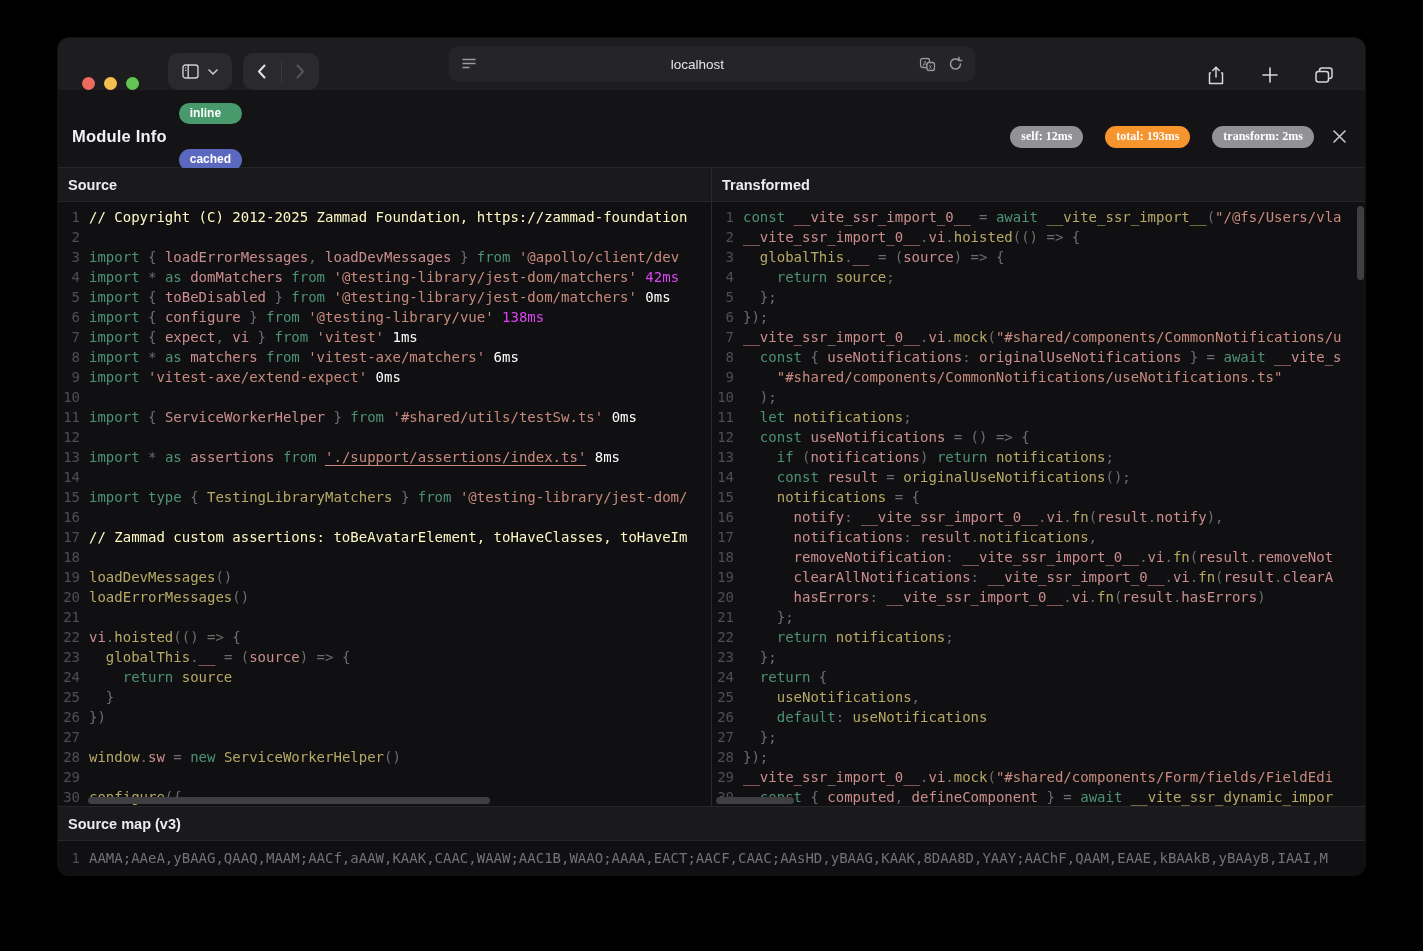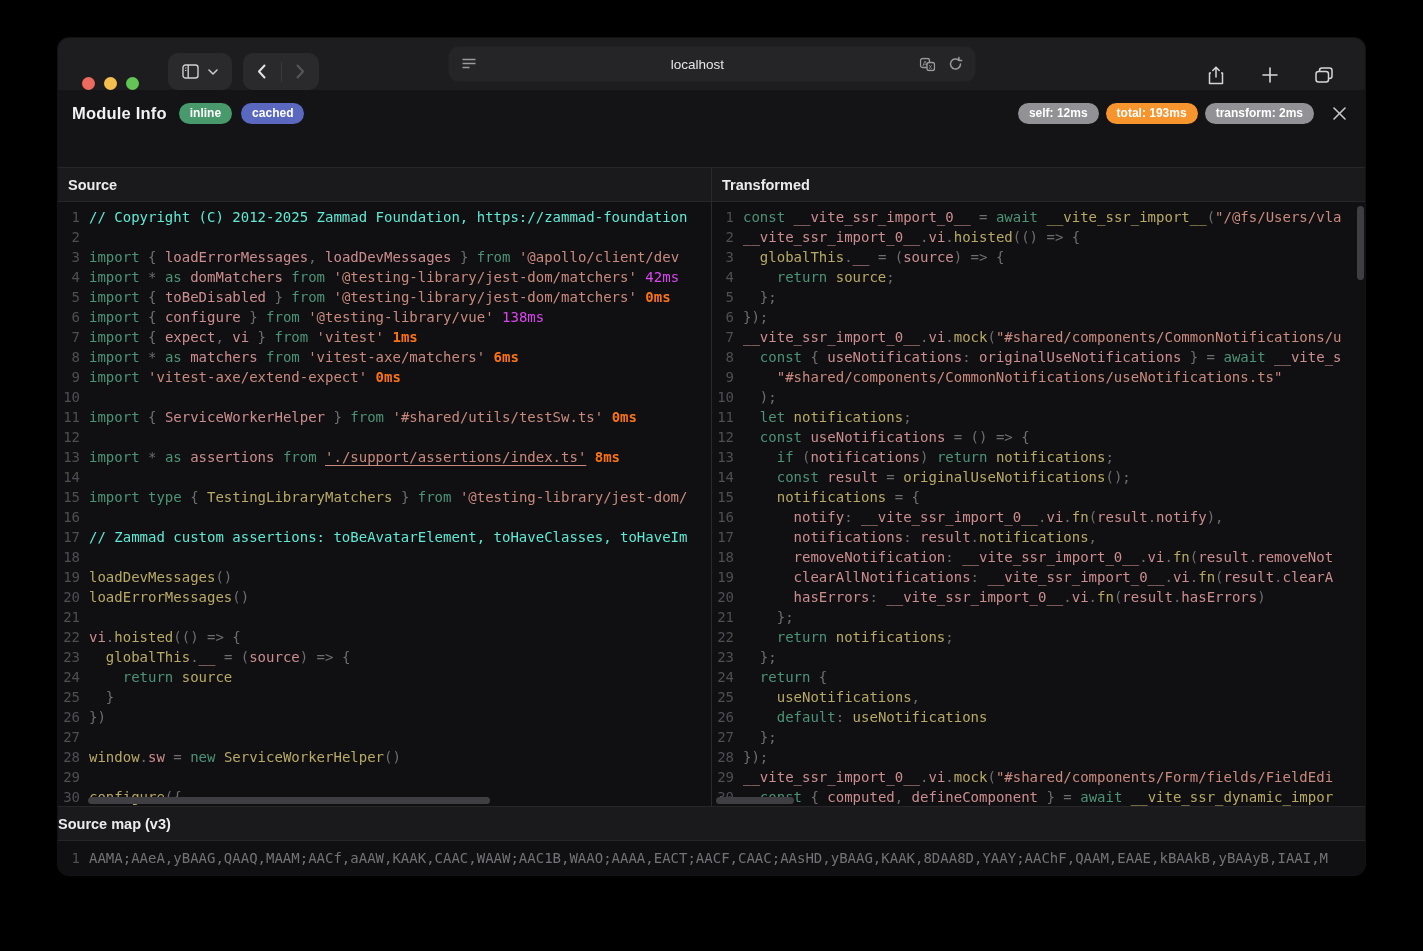--- a/index.html
+++ b/index.html
@@ -26,58 +26,58 @@
   .ab-url { flex:1; text-align:center; color:#e6e6e8; font-size:13.5px; }
   .ab-right { display:flex; align-items:center; gap:13px; margin-right:13px; }
   .tb-right { margin-left:auto; display:flex; align-items:center; gap:24px; margin-right:26px; }
   .tb-iconbtn { background:none; border:none; display:flex; align-items:center; justify-content:center;
                 width:30px; height:30px; }
 
   
   .module-header { height:77px; background:#141417; padding:13px 18px 0 14px; }
   .mh-row { display:flex; align-items:center; }
   .mh-title { color:#f2f2f4; font-size:16.5px; font-weight:700; letter-spacing:.2px; }
-  .badges { display:flex; gap:9px; margin-left:12px; }
+  .badges { display:flex; gap:25px; margin-left:12px;flex-direction:column; }
   .pill { border-radius:999px; padding:3px 11px 4px; font-size:12px; font-weight:700; color:#fff;
           line-height:1.2; white-space:nowrap; }
-  .timings { display:flex; gap:7px; margin-left:auto; }
+  .timings { display:flex; gap:22px; margin-left:auto;font-family:Liberation Serif, serif; }
   .close-btn { background:none; border:none; margin-left:18px; display:flex; align-items:center; }
   .mh-path { margin-top:8px; margin-left:1px; font-family:"DejaVu Sans Mono", monospace;
              font-size:13.5px; color:#a2a2a7; }
 
   
   .content { display:flex; height:639px; border-top:1px solid #262629; }
   .panel { flex:1 1 0; min-width:0; display:flex; flex-direction:column; position:relative; }
   .panel.first { border-right:1px solid #2a2a2e; }
   .panel-header { height:34px; background:#1a1a1d; border-bottom:1px solid #262629;
                   display:flex; align-items:center; padding-left:10px; flex:none; }
   .panel-title { color:#ececee; font-size:14.5px; font-weight:700; }
   .code { flex:1; overflow:hidden; padding-top:5px; background:#101013;
           font-family:"DejaVu Sans Mono", monospace; font-size:14px; line-height:20px; position:relative; }
   .code-line { display:flex; min-height:20px; }
   .gutter { flex:none; width:31px; text-align:right; padding-right:9px; color:#4e4e53; user-select:none; }
   .code-text { white-space:pre; overflow:hidden; flex:1; }
 
   
-  .df { color:#dbd7ca; } .cm { color:#5eead4; } .kw { color:#4d9375; }
+  .df { color:#dbd7ca; } .cm { color:#fef9c3; } .kw { color:#4d9375; }
   .str { color:#c98a7d; } .fn { color:#b8a965; } .vr { color:#cb8d8d; }
   .pn { color:#6e6e6e; }
-  .tms { color:#d946ef; } .tmf { color:#f97316;font-weight:bold; }
+  .tms { color:#d946ef; } .tmf { color:#ffffff; }
   .lnk { color:#c98a7d; text-decoration:underline; text-underline-offset:3px; cursor:pointer; }
 
   
   .hscroll { position:absolute; bottom:2px; height:7px; background:#3e3e43; border-radius:4px; }
   .hscroll.src { left:30px; width:402px; }
   .hscroll.trn { left:4px; width:78px; }
   .vscroll { position:absolute; right:1px; top:38px; width:7px; height:74px; background:#3e3e43; border-radius:4px; }
 
   
   .sourcemap { border-top:1px solid #262629; }
   .sm-header { height:34px; background:#1a1a1d; border-bottom:1px solid #262629;
-               display:flex; align-items:center; }
+               display:flex; align-items:center; padding-left:10px; }
   .sm-line { height:33px; background:#101013; display:flex; align-items:center;
              font-family:"DejaVu Sans Mono", monospace; font-size:14px; overflow:hidden; }
   .sm-gutter { flex:none; width:31px; text-align:right; padding-right:9px; color:#4e4e53; }
   .sm-map { white-space:pre; overflow:hidden; color:#737377; flex:1; }
 
   svg { display:block; }
 </style>
 </head>
 <body>
 

